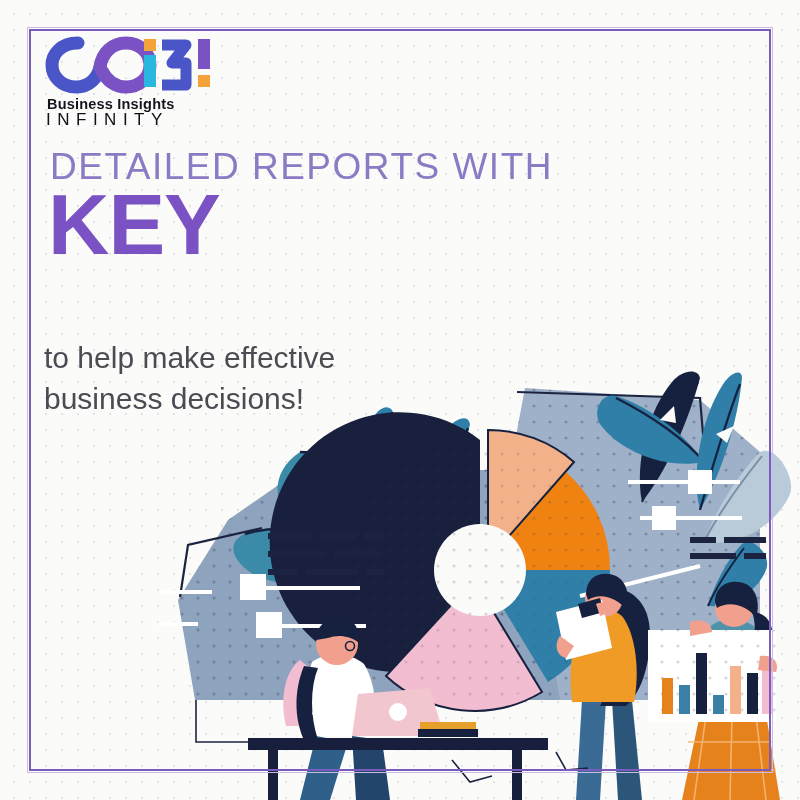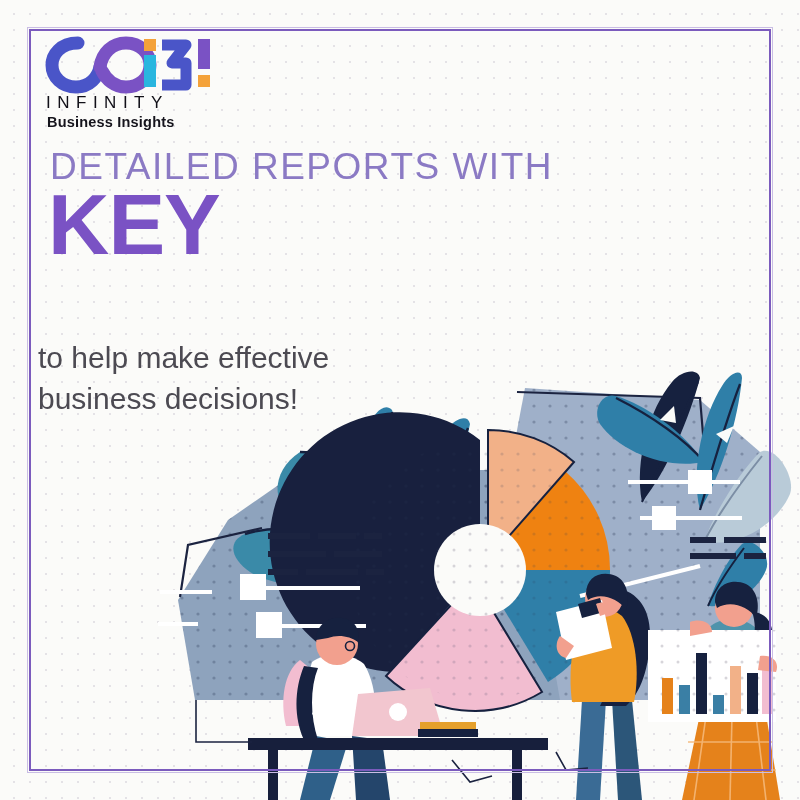--- a/index.html
+++ b/index.html
@@ -45,21 +45,21 @@
     line-height:.97;white-space:nowrap;
   }
   .hl2{
     position:absolute;left:48px;top:250px;
     font-size:85px;font-weight:700;letter-spacing:-1px;line-height:.97;
     white-space:nowrap;
     background:linear-gradient(95deg,#7a52c4 0%,#8350bd 45%,#9b4a9e 100%);
     -webkit-background-clip:text;background-clip:text;color:transparent;
   }
   .sub{
-    position:absolute;left:38px;top:338px;
+    position:absolute;left:44px;top:338px;
     font-size:30px;color:#4c4a52;font-weight:400;line-height:1.36;
     white-space:pre-line;
   }
   
   svg.art{position:absolute;left:0;top:0;width:800px;height:800px;}
 </style>
 </head>
 <body>
 
 <div id="canvas">
@@ -287,22 +287,22 @@
 
         <rect x="100" y="22" width="12" height="32" fill="#29b6df"></rect>
         <rect x="100" y="6" width="12" height="12" fill="#f4a23a"></rect>
 
         <path d="M118,12 L142,12 L128,30 L142,30 L142,52 L118,52" fill="none" stroke="#4a55c8" stroke-width="11" stroke-linejoin="round"></path>
 
         <rect x="154" y="6" width="12" height="30" fill="#7a52c4"></rect>
         <rect x="154" y="42" width="12" height="12" fill="#f4a23a"></rect>
       </svg>
     </div>
+    <div class="logo-txt logo-sub">Business Insights</div>
     <div class="logo-txt logo-infinity">INFINITY</div>
-    <div class="logo-txt logo-sub">Business Insights</div>
   </div>
 
   <div class="kicker">DETAILED REPORTS WITH</div>
   <div class="hl1">KEY</div>
   <div class="sub">to help make effective
 business decisions!</div>
 
   <div class="frame"></div>
 
 </div>

